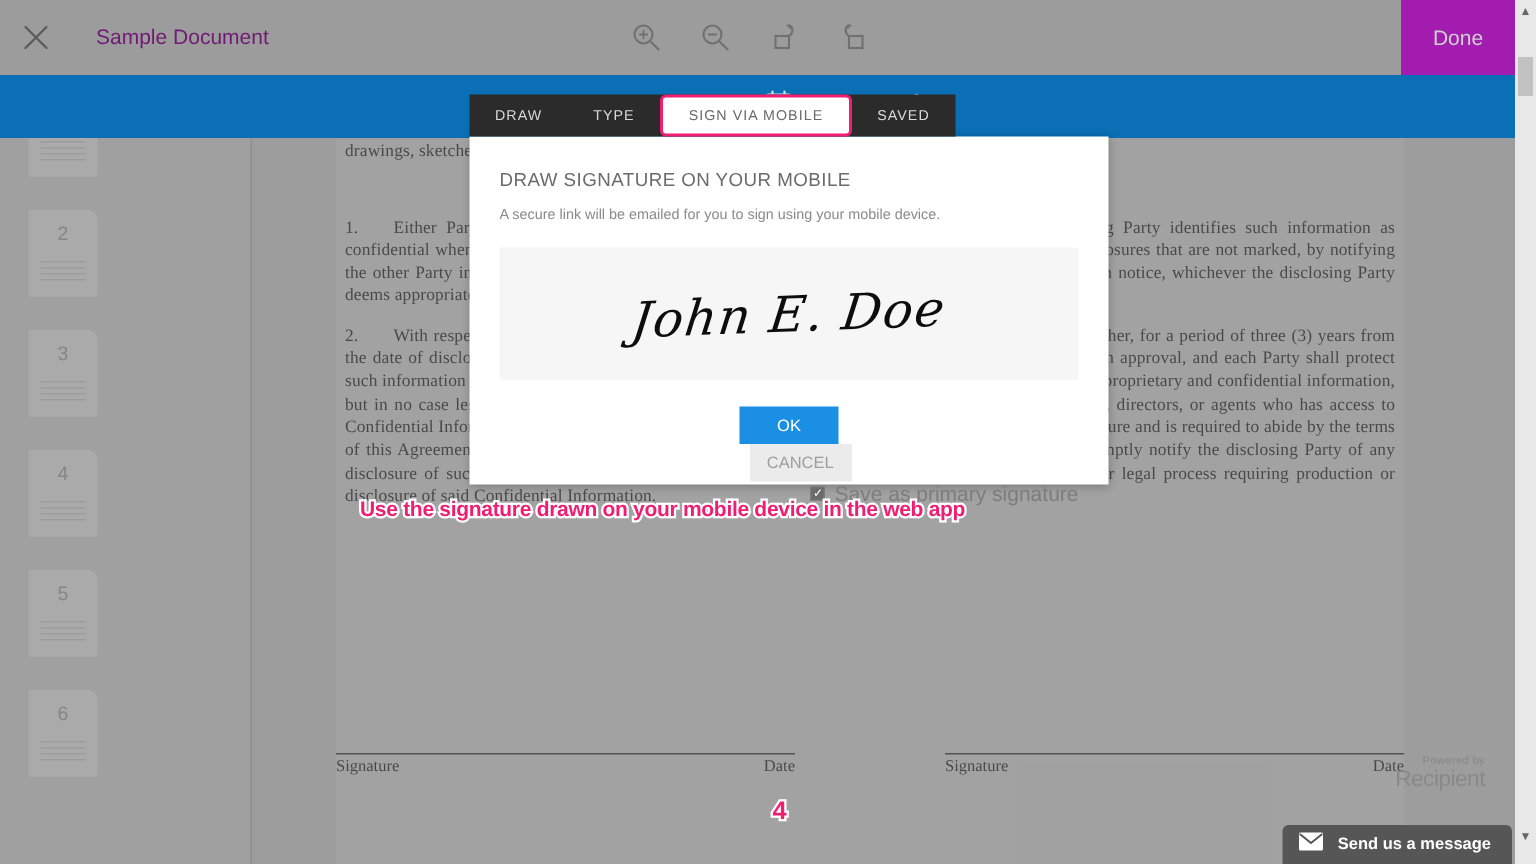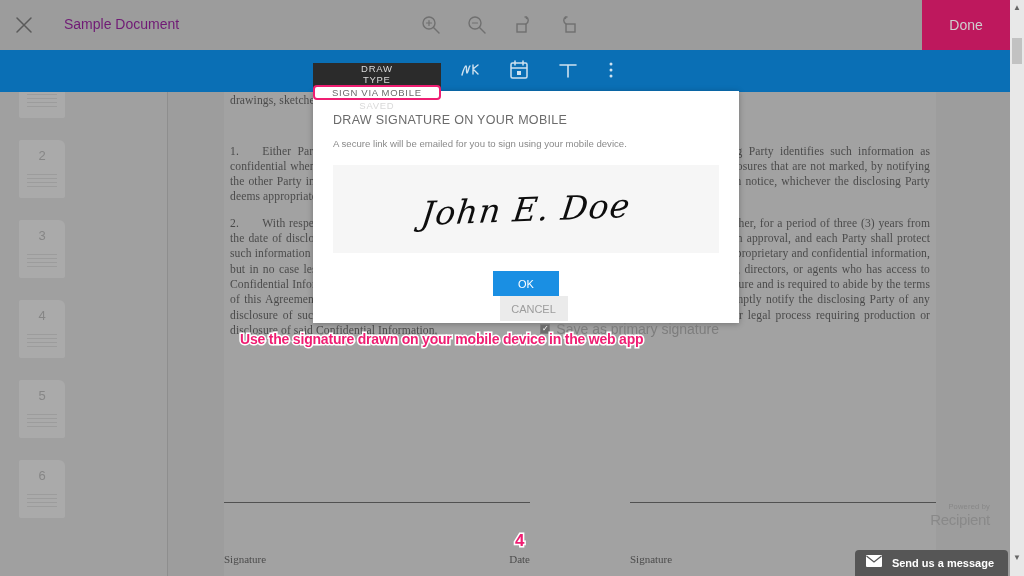--- a/index.html
+++ b/index.html
@@ -38,21 +38,20 @@
   .sig-block {
     position: absolute; left: 0px; top: 452px; width: 712px;
     display: flex; justify-content: space-between;
   }
   .sig-col { width: 306px; }
   .sig-line { border-top: 1px solid #2a2a2a; }
   .sig-labels {
     display: flex; justify-content: space-between;
     font-family: "Liberation Serif", serif; font-size: 11px; color:#1a1a1a;
     padding-top: 2px;
-    margin-top: 48px;
   }
   .powered {
     position: absolute; right: 20px; top: 452px; text-align: right;
     color: #8d8d8d;
   }
   .powered .pb { font-size: 7.5px; letter-spacing:.2px; }
   .powered .se { font-size: 15px; letter-spacing: -.3px; color:#909090; }
 
   
   .scrim {
@@ -93,22 +92,22 @@
     position:absolute; left: 12px; top: 13px; width:24px; height:24px;
     cursor: pointer;
   }
   .hdr-title {
     position:absolute; left: 64px; top: 16px;
     font-size: 14px; color: #701a75;
   }
   .hdr-icons { position:absolute; left: 420px; top: 14px; display:flex; gap: 24px; }
   .hdr-icons .hi { width: 22px; height: 22px; cursor:pointer; }
   .hdr-done {
-    position:absolute; right: 14px; top:0; width: 88px; height: 50px;
-    background: #be185d; color:#cfcfcf; font-size: 14px;
+    position:absolute; right: 14px; top:0; width: 76px; height: 50px;
+    background: #a21caf; color:#cfcfcf; font-size: 14px;
     display:flex; align-items:center; justify-content:center; cursor:pointer;
   }
   .scrollbar {
     position:absolute; right: 0; top: 0; width: 14px; height: 576px;
     background: #e8e8e8; z-index: 45;
   }
   .scrollbar .arrow { height: 14px; display:flex; align-items:center; justify-content:center;
     font-size: 8px; color:#666; }
   .scrollbar .thumbbar {
     position:absolute; left: 2px; top: 38px; width: 10px; height: 26px;
@@ -121,21 +120,21 @@
     background: #0a6fb5; z-index: 30;
   }
   .tb-icons {
     position:absolute; left: 408px; top: 7px; display:flex; gap: 23px; align-items:center;
   }
   .tb-icons .ti { width: 26px; height: 26px; cursor:pointer; }
 
   
   .modal-tabs {
     position:absolute; left: 313px; top: 63px; height: 28px;
-    background: #2b2b2b; display:flex; z-index: 60; flex-direction: column;
+    background: #2b2b2b; display:flex; z-index: 60;
   }
   .mtab {
     display:flex; align-items:center; justify-content:center;
     padding: 0 17px; height: 28px;
     font-size: 9.5px; color:#d9d9d9; letter-spacing: .7px; cursor:pointer;
   }
   .mtab.active {
     background: #ffffff; color: #6a6a6a;
     border: 2px solid #ef1e72; border-radius: 4px;
   }

